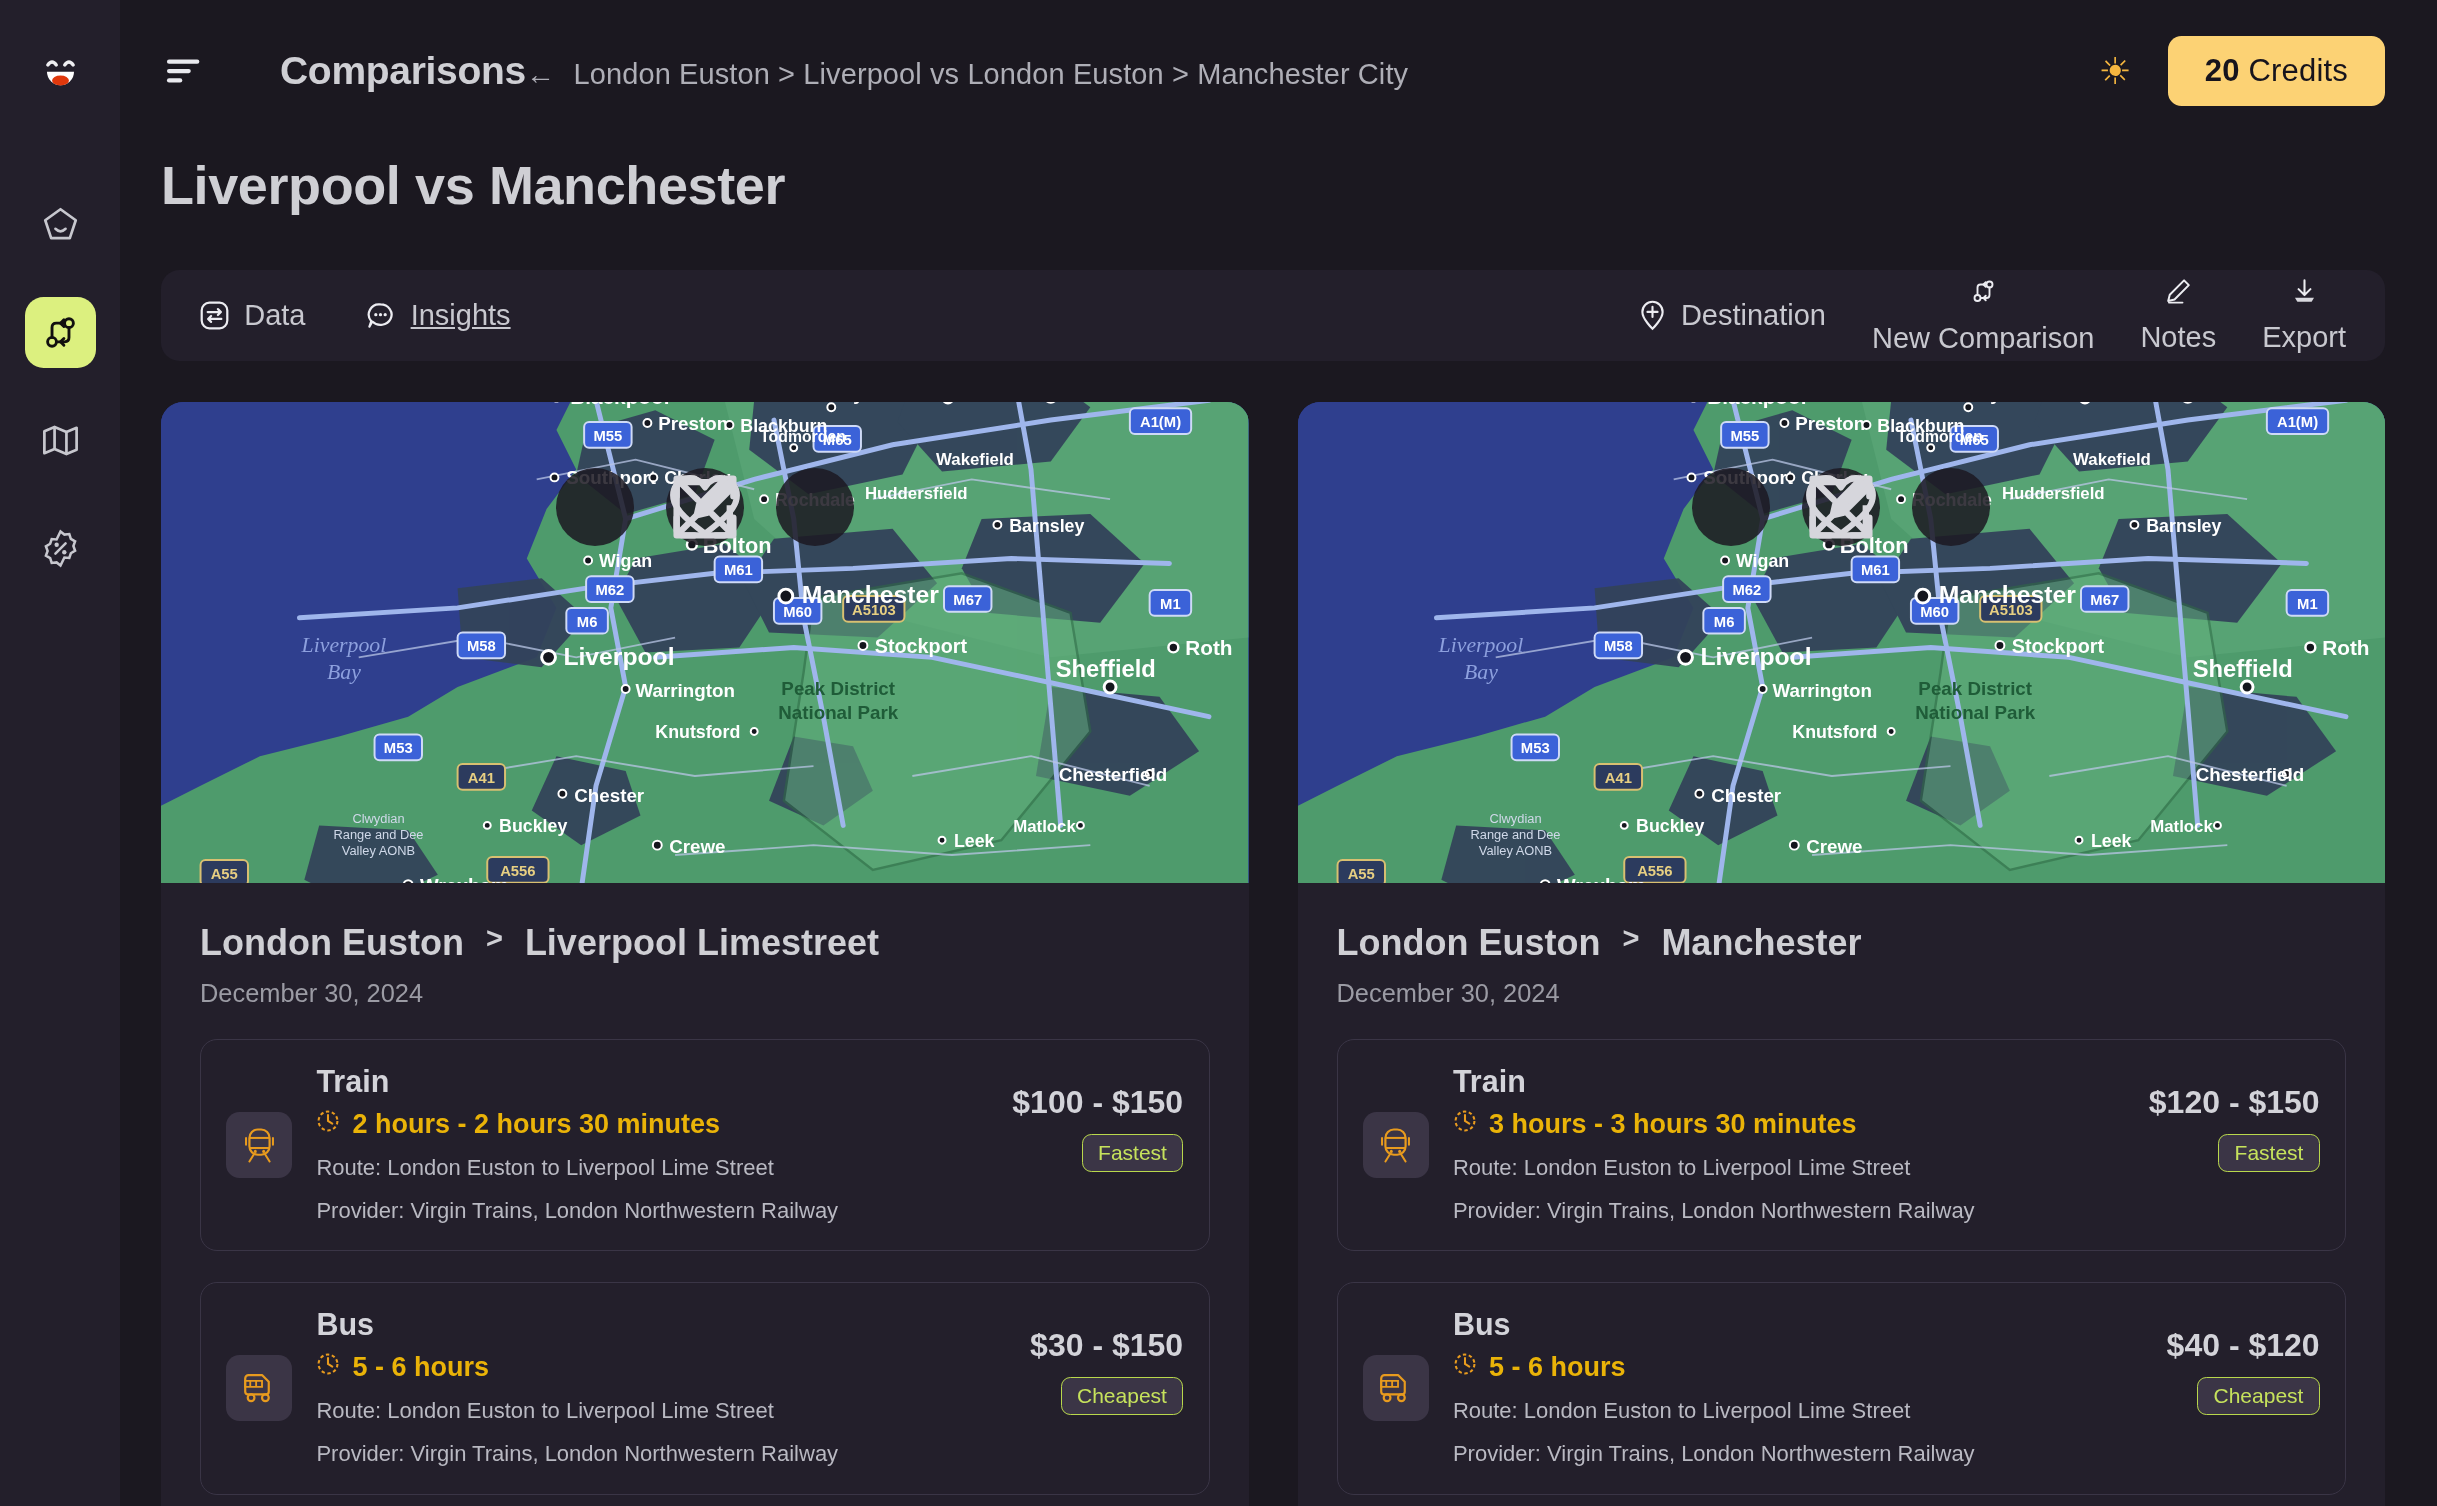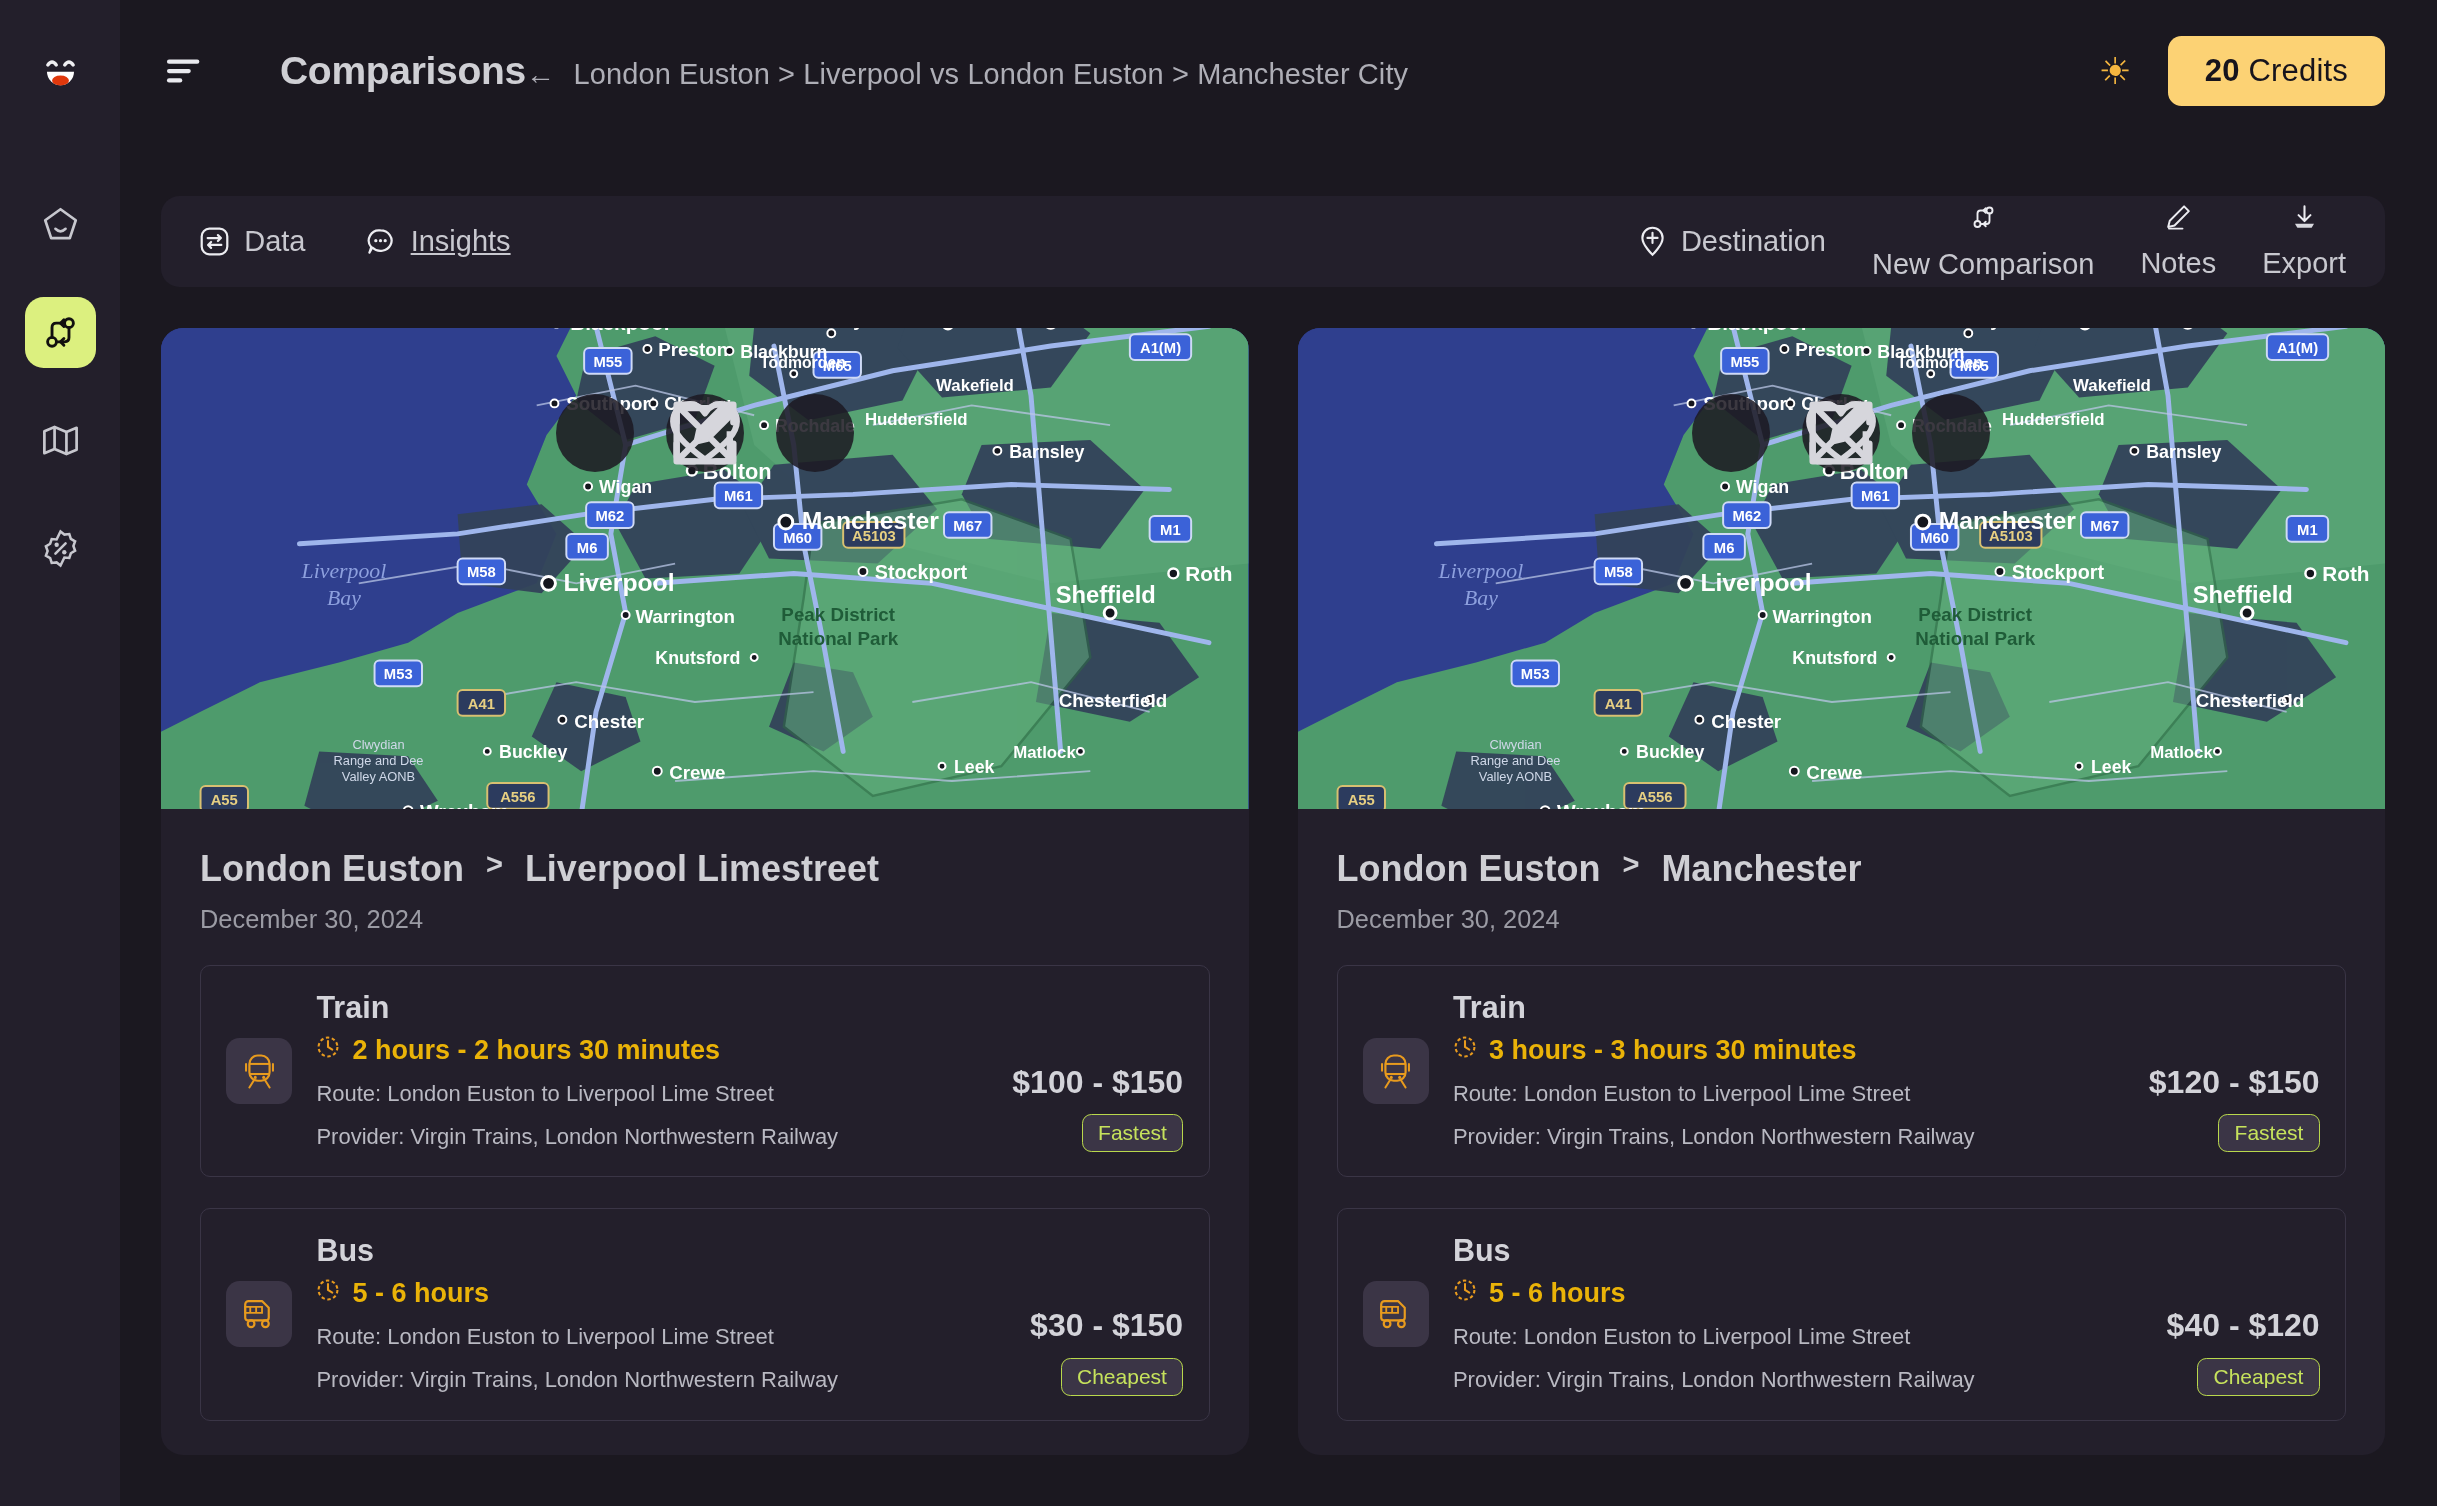--- a/index.html
+++ b/index.html
@@ -99,22 +99,22 @@
   }
   .card-body { padding: 39px 39px 34px 39px; }
   .route-head {
     display: flex; align-items: flex-start; gap: 22px;
     font-size: 36px; font-weight: 700; color: #cfcfd4; white-space: nowrap;
   }
   .route-head .chev { font-size: 29px; color:#cfcfd4; font-weight:700; }
   .route-date { margin-top: 15.2px; font-size: 25.4px; color: #9b9ba4; }
 
   .option {
-    margin-top: 30.5px; border: 0.8px solid #3a3546; border-radius: 10px;
-    padding: 24px 25.4px; display: flex; gap: 24px; position: relative; align-items: flex-end;
+    margin-top: 30.5px; border: 0.8px solid #3a3546; border-radius: 17px;
+    padding: 24px 25.4px; display: flex; gap: 24px; position: relative;
   }
   .opt-icon {
     width: 66px; height: 66px; border-radius: 13.5px; background: #3b3546;
     display: flex; align-items: center; justify-content: center;
     flex: 0 0 auto; align-self: center;
   }
   .opt-main { flex: 1 1 auto; min-width: 0; }
   .opt-name { font-size: 30.5px; font-weight: 700; color: #d3d3d9; }
   .opt-dur {
     display: flex; align-items: center; gap: 12px;
@@ -206,20 +206,21 @@
     </div>
     <div class="topbar-right">
       <span class="sun-icon" style="color:#f5b63f;">☀</span>
       <button class="credits">
         <b>20</b>
         <span>Credits</span>
       </button>
     </div>
   </div>
 
+  <div class="page-title">Liverpool vs Manchester</div>
 
   <div class="toolbar">
     <div class="tb-group left">
       <div class="tb-item">
         <span>
           <svg width="29" height="29" viewBox="0 0 34 34">
             <rect x="2" y="2" width="30" height="30" rx="9" fill="none" stroke="#ececf1" stroke-width="2.6"></rect>
             <path d="M9 13 H24 M21 9.5 L24.5 13 L21 16.5" fill="none" stroke="#ececf1" stroke-width="2.6" stroke-linecap="round" stroke-linejoin="round"></path>
             <path d="M25 21 H10 M13 17.5 L9.5 21 L13 24.5" fill="none" stroke="#ececf1" stroke-width="2.6" stroke-linecap="round" stroke-linejoin="round"></path>
           </svg>

